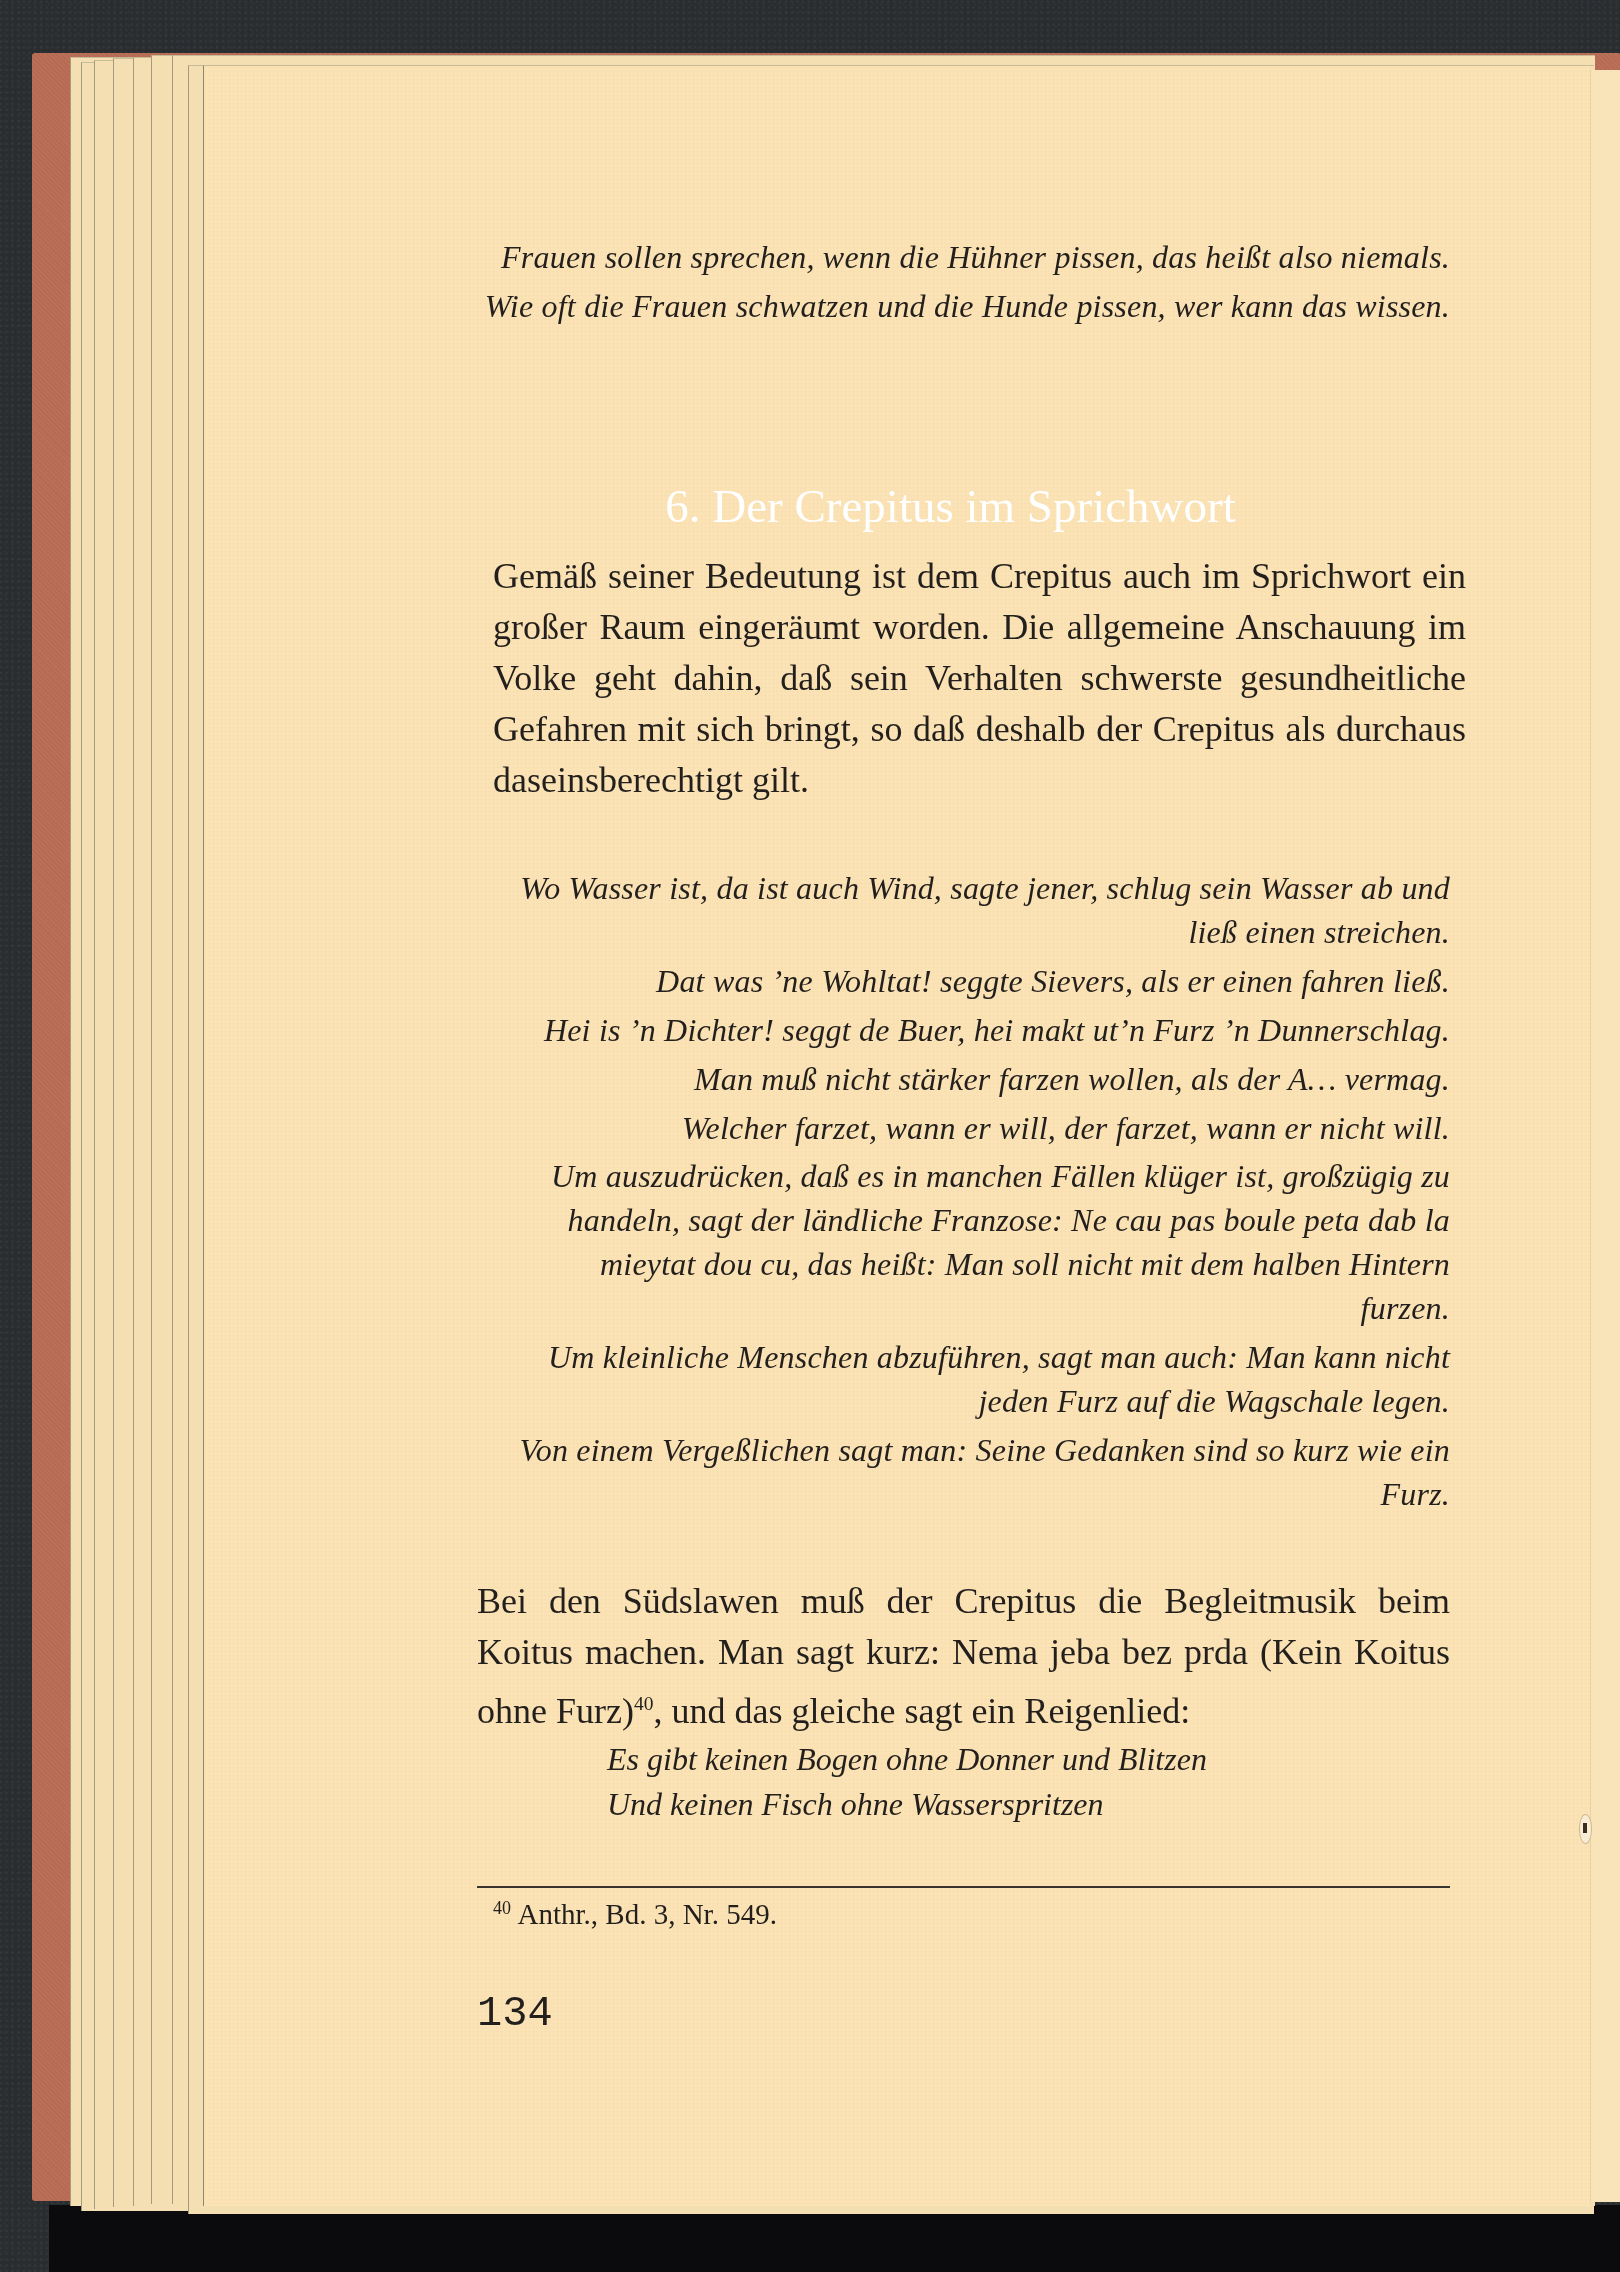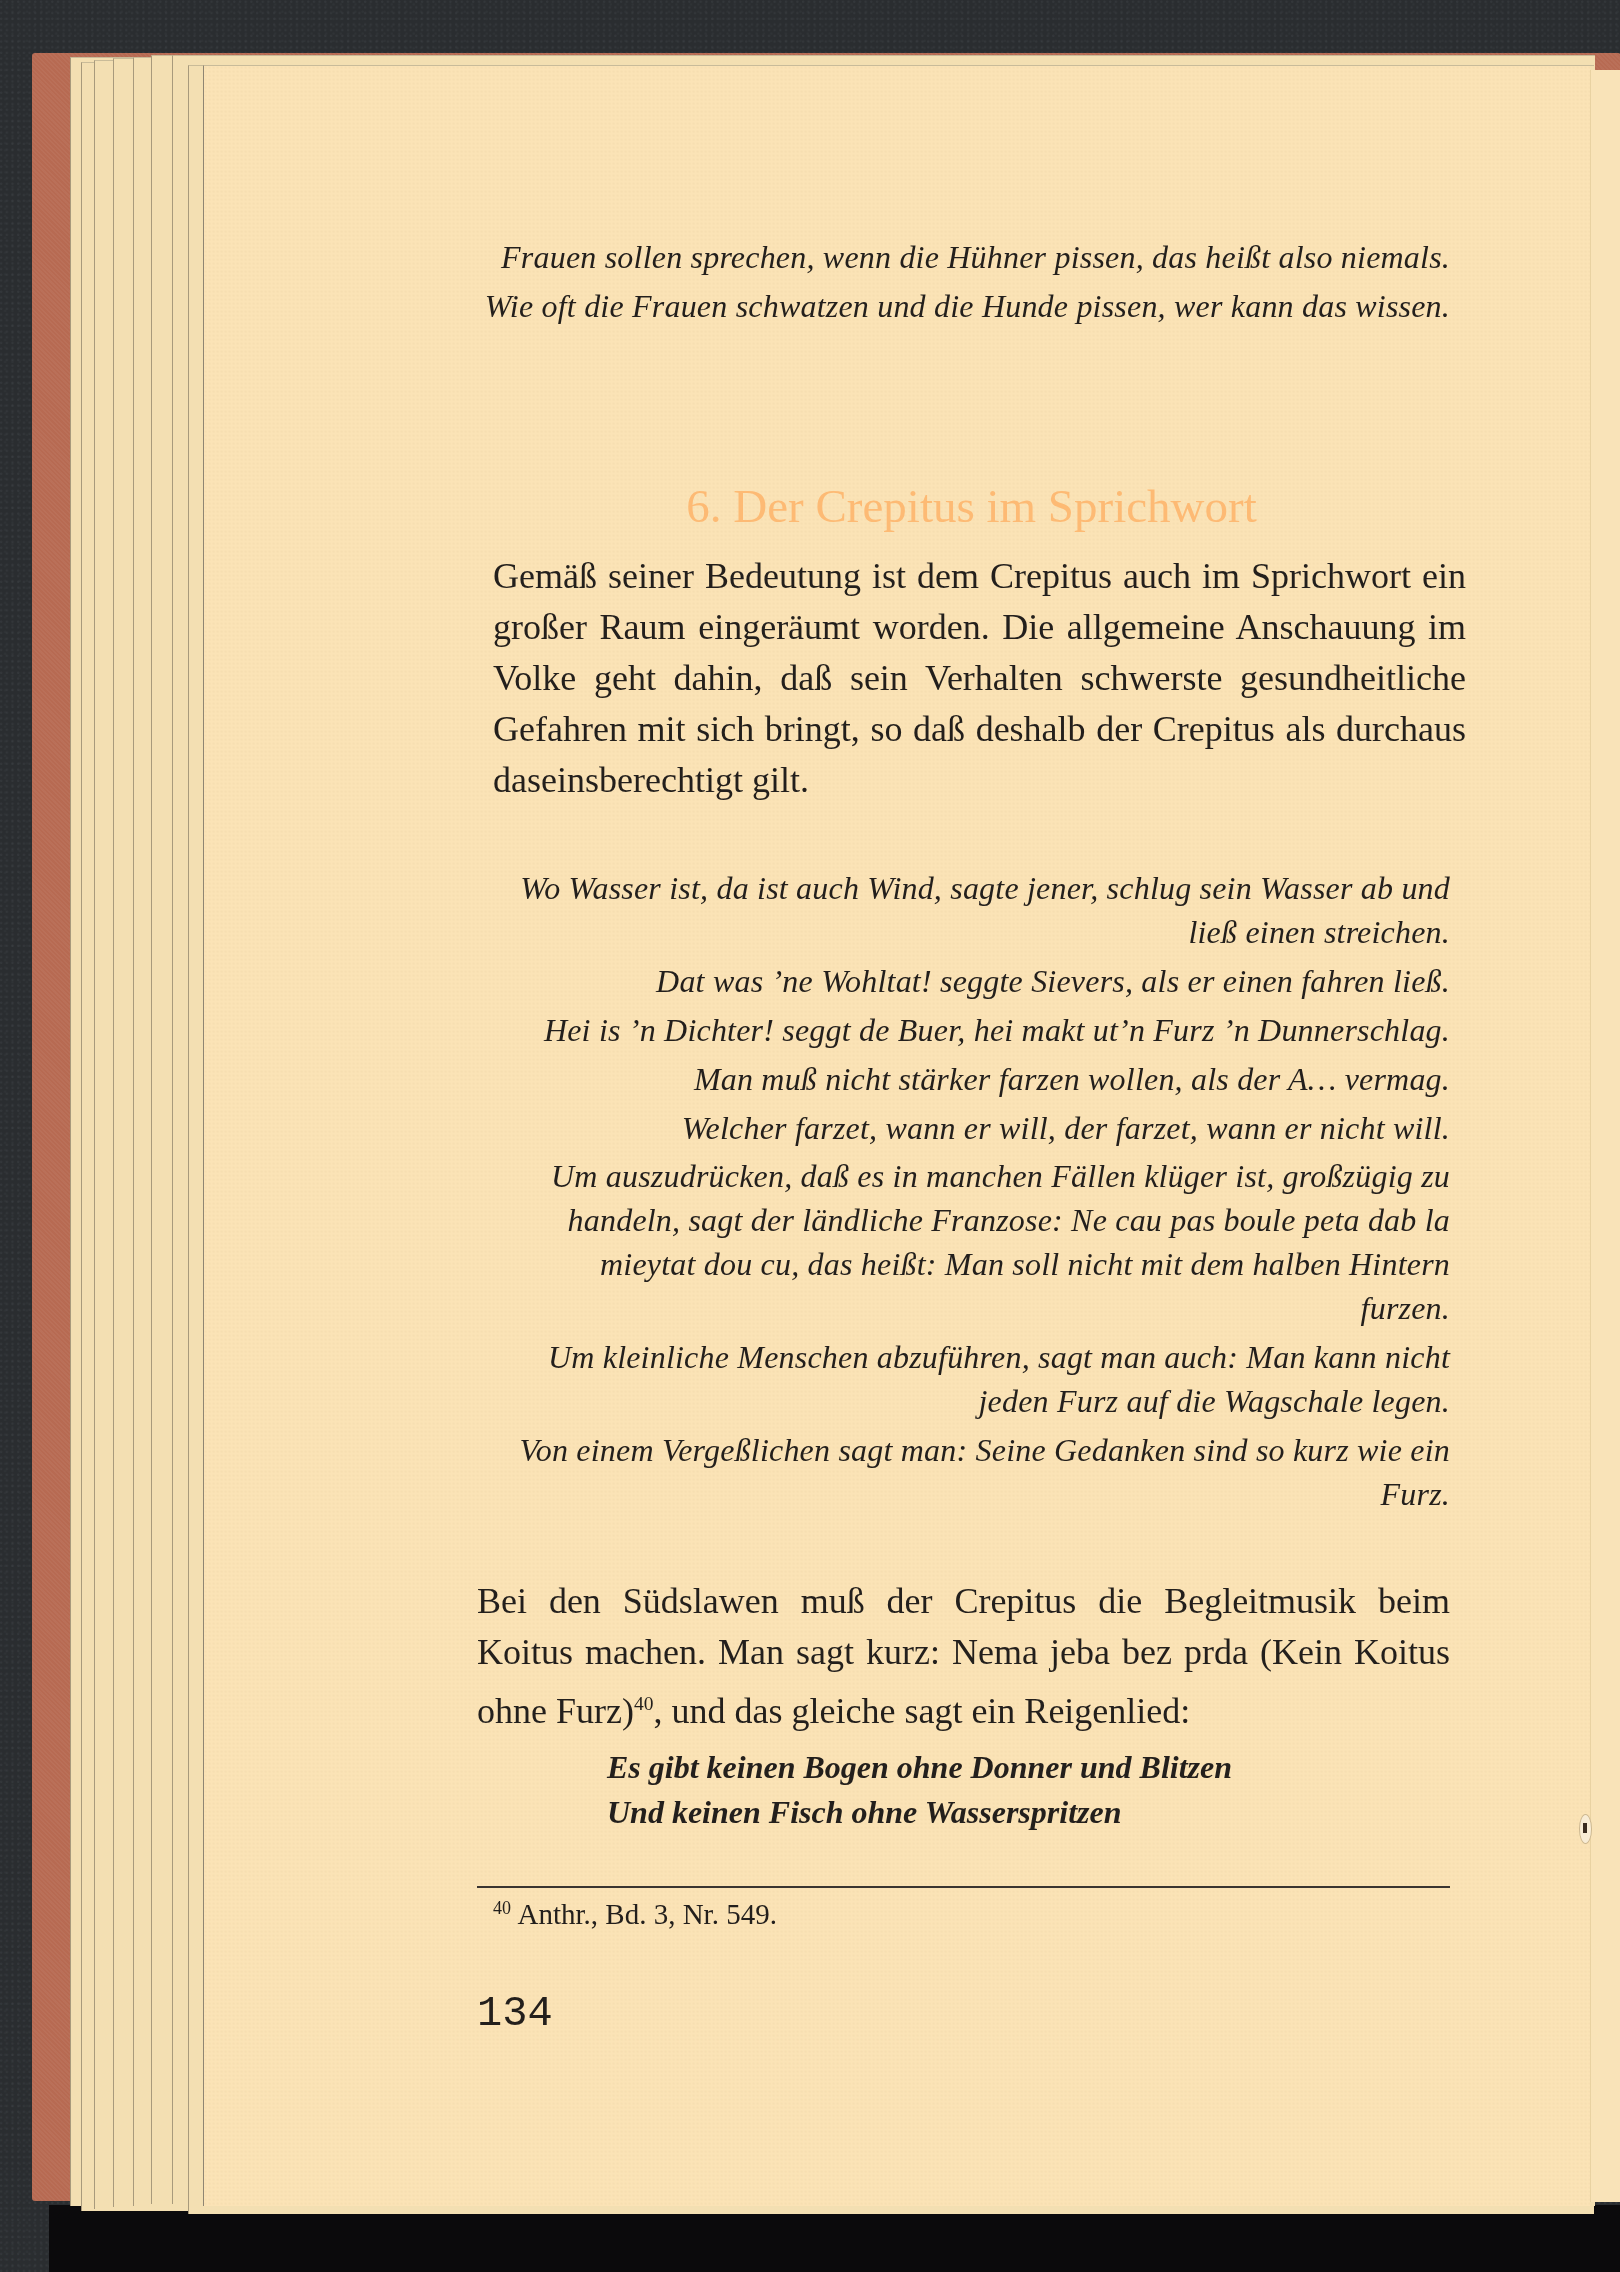--- a/index.html
+++ b/index.html
@@ -44,22 +44,22 @@
   .text-col {
     position: absolute; left: 477px; width: 973px; color: #231f1c;
   }
   .proverb {
     font-style: italic; font-size: 32px; line-height: 44px;
     padding-left: 42px; text-indent: -42px; margin: 0 0 4.9px 0;
     letter-spacing: 0.2px;
     text-align: right;
   }
   .heading {
-    position: absolute; left: 485px; width: 973px; top: 478px;
-    text-align: center; font-size: 47px; line-height: 57px; color: #fdba74;
+    position: absolute; left: 464px; width: 973px; top: 478px;
+    text-align: center; font-size: 47px; line-height: 57px; color: #ffffff;
   }
   .body-text {
     font-size: 36px; line-height: 51px; text-align: justify; margin: 0;
   }
   .verse {
     font-style: italic; font-size: 32px; line-height: 45px;
     padding-left: 130px; margin: 0;
   }
   .rule {
     position: absolute; left: 477px; width: 973px; top: 1886px;
@@ -118,21 +118,21 @@
   <p class="proverb">Hei is ’n Dichter! seggt de Buer, hei makt ut’n Furz ’n Dunnerschlag.</p>
   <p class="proverb">Man muß nicht stärker farzen wollen, als der A… vermag.</p>
   <p class="proverb">Welcher farzet, wann er will, der farzet, wann er nicht will.</p>
   <p class="proverb">Um auszudrücken, daß es in manchen Fällen klüger ist, großzügig zu handeln, sagt der ländliche Franzose: Ne cau pas boule peta dab la mieytat dou cu, das heißt: Man soll nicht mit dem halben Hintern furzen.</p>
   <p class="proverb">Um kleinliche Menschen abzuführen, sagt man auch: Man kann nicht jeden Furz auf die Wagschale legen.</p>
   <p class="proverb">Von einem Vergeßlichen sagt man: Seine Gedanken sind so kurz wie ein Furz.</p>
 </div>
 
 <div class="text-col" style="top:1576px;">
   <p class="body-text"><span>Bei den Südslawen muß der Crepitus die Begleitmusik beim Koitus machen. Man sagt kurz: Nema jeba bez prda (Kein Koitus ohne Furz)</span><sup class="ref">40</sup><span>, und das gleiche sagt ein Reigenlied:</span></p>
-  <div style="margin-top:8px;font-weight:bold;">
+  <div style="">
     <p class="verse">Es gibt keinen Bogen ohne Donner und Blitzen</p>
     <p class="verse">Und keinen Fisch ohne Wasserspritzen</p>
   </div>
 </div>
 
 <div class="rule"></div>
 <div class="footnote"><sup>40</sup><span>Anthr., Bd. 3, Nr. 549.</span></div>
 
 <div class="page-number">134</div>
 

